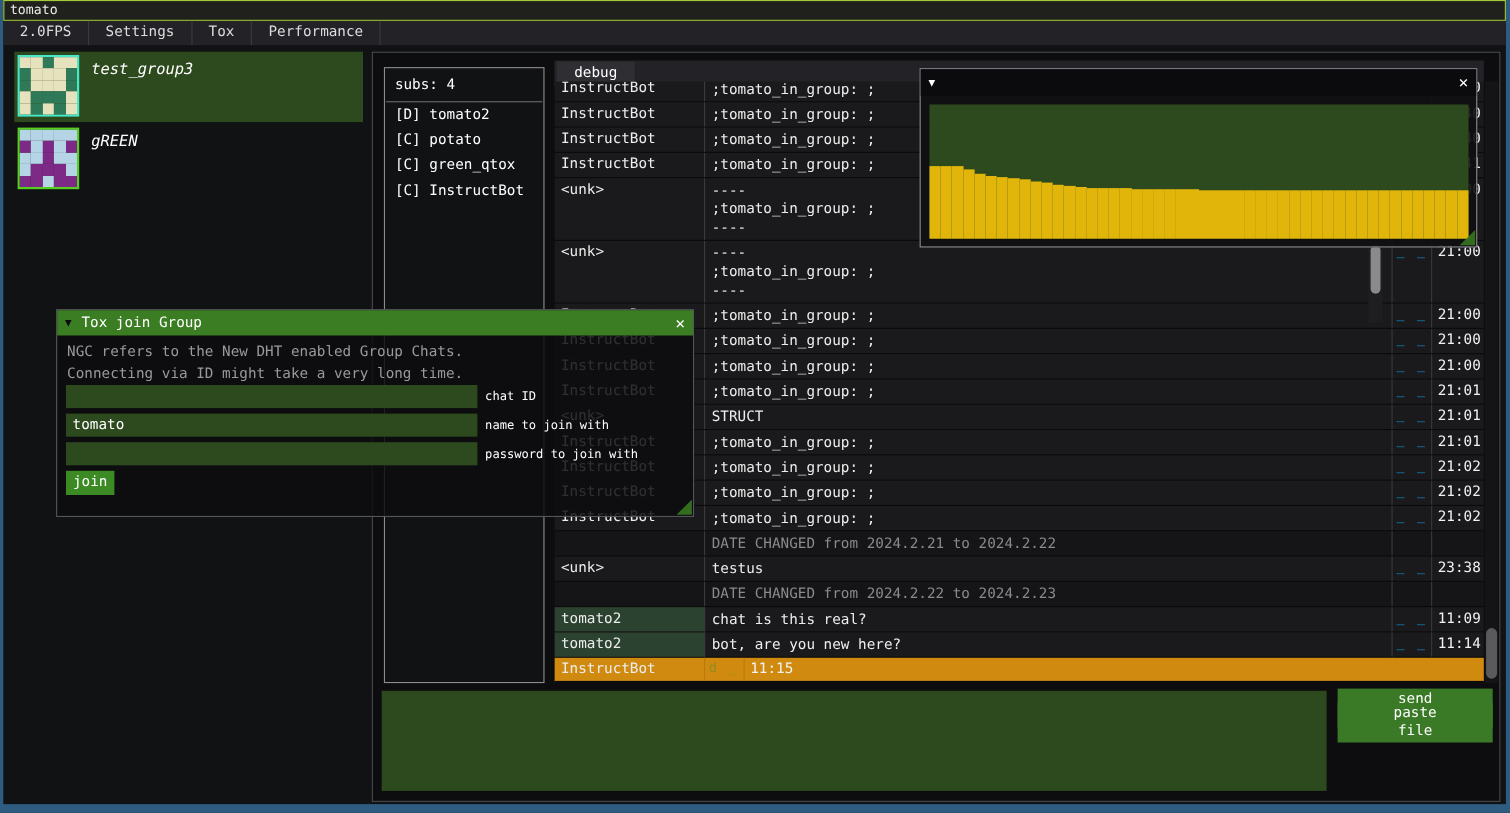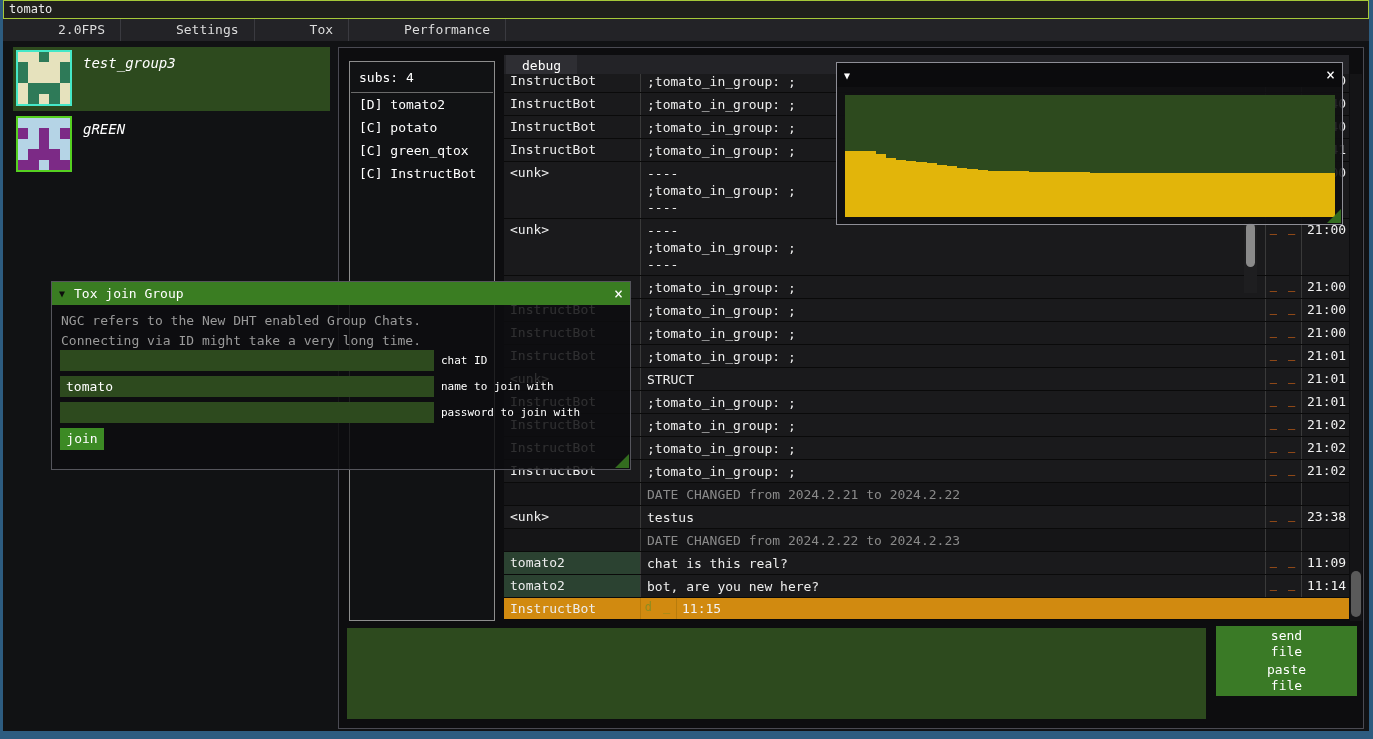--- a/index.html
+++ b/index.html
@@ -15,21 +15,21 @@
     position:absolute; left:0; top:0; width:100%; height:19px;
     background:#20201c; border:1px solid #a6c938;
     color:#e9e9e9; font-size:12px; line-height:16px; padding-left:5px;
   }
 
   
   .menubar {
     position:absolute; left:0; top:19px; width:100%; height:22px;
     background:#232327; display:flex; color:#dcdcdc; font-size:13px;
   }
-  .menu-item { padding:0 15px; line-height:22px; border-right:1px solid #3a3a40; cursor:default;margin-left:40px; }
+  .menu-item { padding:0 15px; line-height:22px; border-right:1px solid #3a3a40; cursor:default; }
 
   
   .group-row { position:absolute; left:10px; width:317px;font-style:italic; }
   .group-row.sel { background:#2d4a1e; }
   .g-avatar {
     position:absolute; left:3px; top:3px; width:56px; height:56px;
     display:grid; grid-template-columns:repeat(5,1fr); grid-template-rows:repeat(5,1fr);
   }
   .g-avatar.b-cyan { border:2px solid #45e8c8; }
   .g-avatar.b-green { border:2px solid #55d020; }
@@ -55,21 +55,21 @@
   .subs-item { padding:0 9px; line-height:23px; color:#fff; font-size:13px; }
 
   .msgtable { position:absolute; left:165px; top:26px; width:845px; height:547px; overflow:hidden; }
   .rows { position:absolute; left:0; top:-4px; width:100%; }
   .crow { display:flex; background:#1a1a1c; border-bottom:1px solid #0a0a0a; min-height:22px; }
   .crow.date { background:#151517; }
   .cell { font-size:13px; color:#ededed; }
   .cell.name { width:137px; padding:3px 0 0 6px; border-right:1px solid #3a3a3a; }
   .cell.name.green { background:#2b4231; }
   .cell.msg { flex:1; padding:3px 0 2px 6px; border-right:1px solid #3a3a3a; white-space:pre-line; line-height:17px; }
-  .cell.flags { width:36px; padding:2px 0 0; border-right:1px solid #3a3a3a; color:#f97316; font-size:12px; text-align:center; letter-spacing:2px; }
+  .cell.flags { width:36px; padding:2px 0 0; border-right:1px solid #3a3a3a; color:#0ea5e9; font-size:12px; text-align:center; letter-spacing:2px; }
   .cell.time { width:47px; padding:3px 0 0 5px; color:#f2f2f2; }
   .crow.date .msg { color:#8a8a8a; }
   .crow.hl { background:#d18a10; }
   .crow.hl .cell { border-right-color:#b87c0c; }
   .crow.hl .flags { color:#8d8d20; }
 
   .vscroll { position:absolute; left:1011px; top:26px; width:12px; height:547px; background:#141416; }
   .vscroll .thumb { position:absolute; left:1px; bottom:4px; width:10px; height:46px; background:#5a5a5a; border-radius:5px; }
   .inner-scroll { position:absolute; left:905px; top:171px; width:13px; height:74px; background:#1e1e20; }
   .inner-scroll .thumb { position:absolute; left:2px; top:4px; width:9px; height:44px; background:#8a8a8a; border-radius:5px; }
@@ -79,21 +79,21 @@
     background:#2d4a1e; border:none; resize:none; color:#fff;
     font-family:"DejaVu Sans Mono", monospace; font-size:13px; outline:none;
   }
   .filebtn {
     position:absolute; left:877px; width:141px; height:36px;
     background:#3a7a26; color:#fff; font-size:13px; line-height:16px;
     display:flex; align-items:center; justify-content:center; text-align:center;
     white-space:pre-line; cursor:default;
   }
   .filebtn.send { top:578px; }
-  .filebtn.paste { top:612px; }
+  .filebtn.paste { top:591px; }
 
   
   .fwin { position:absolute; border:1px solid #8e8e96; }
   .wtitle { height:24px; display:flex; align-items:center; padding:0 7px; color:#fff; font-size:13px; }
   .w-tri { font-size:10px; margin-right:9px; }
   .w-close { margin-left:auto; font-size:15px; color:#fff; cursor:default; }
   .grip { position:absolute; right:1px; bottom:1px; width:0; height:0;
           border-left:14px solid transparent; border-bottom:14px solid #3a7d22; opacity:.85; }
 
   .histwin { left:833px; top:62px; width:507px; height:163px; background:rgba(16,16,18,0.90); z-index:5; }

